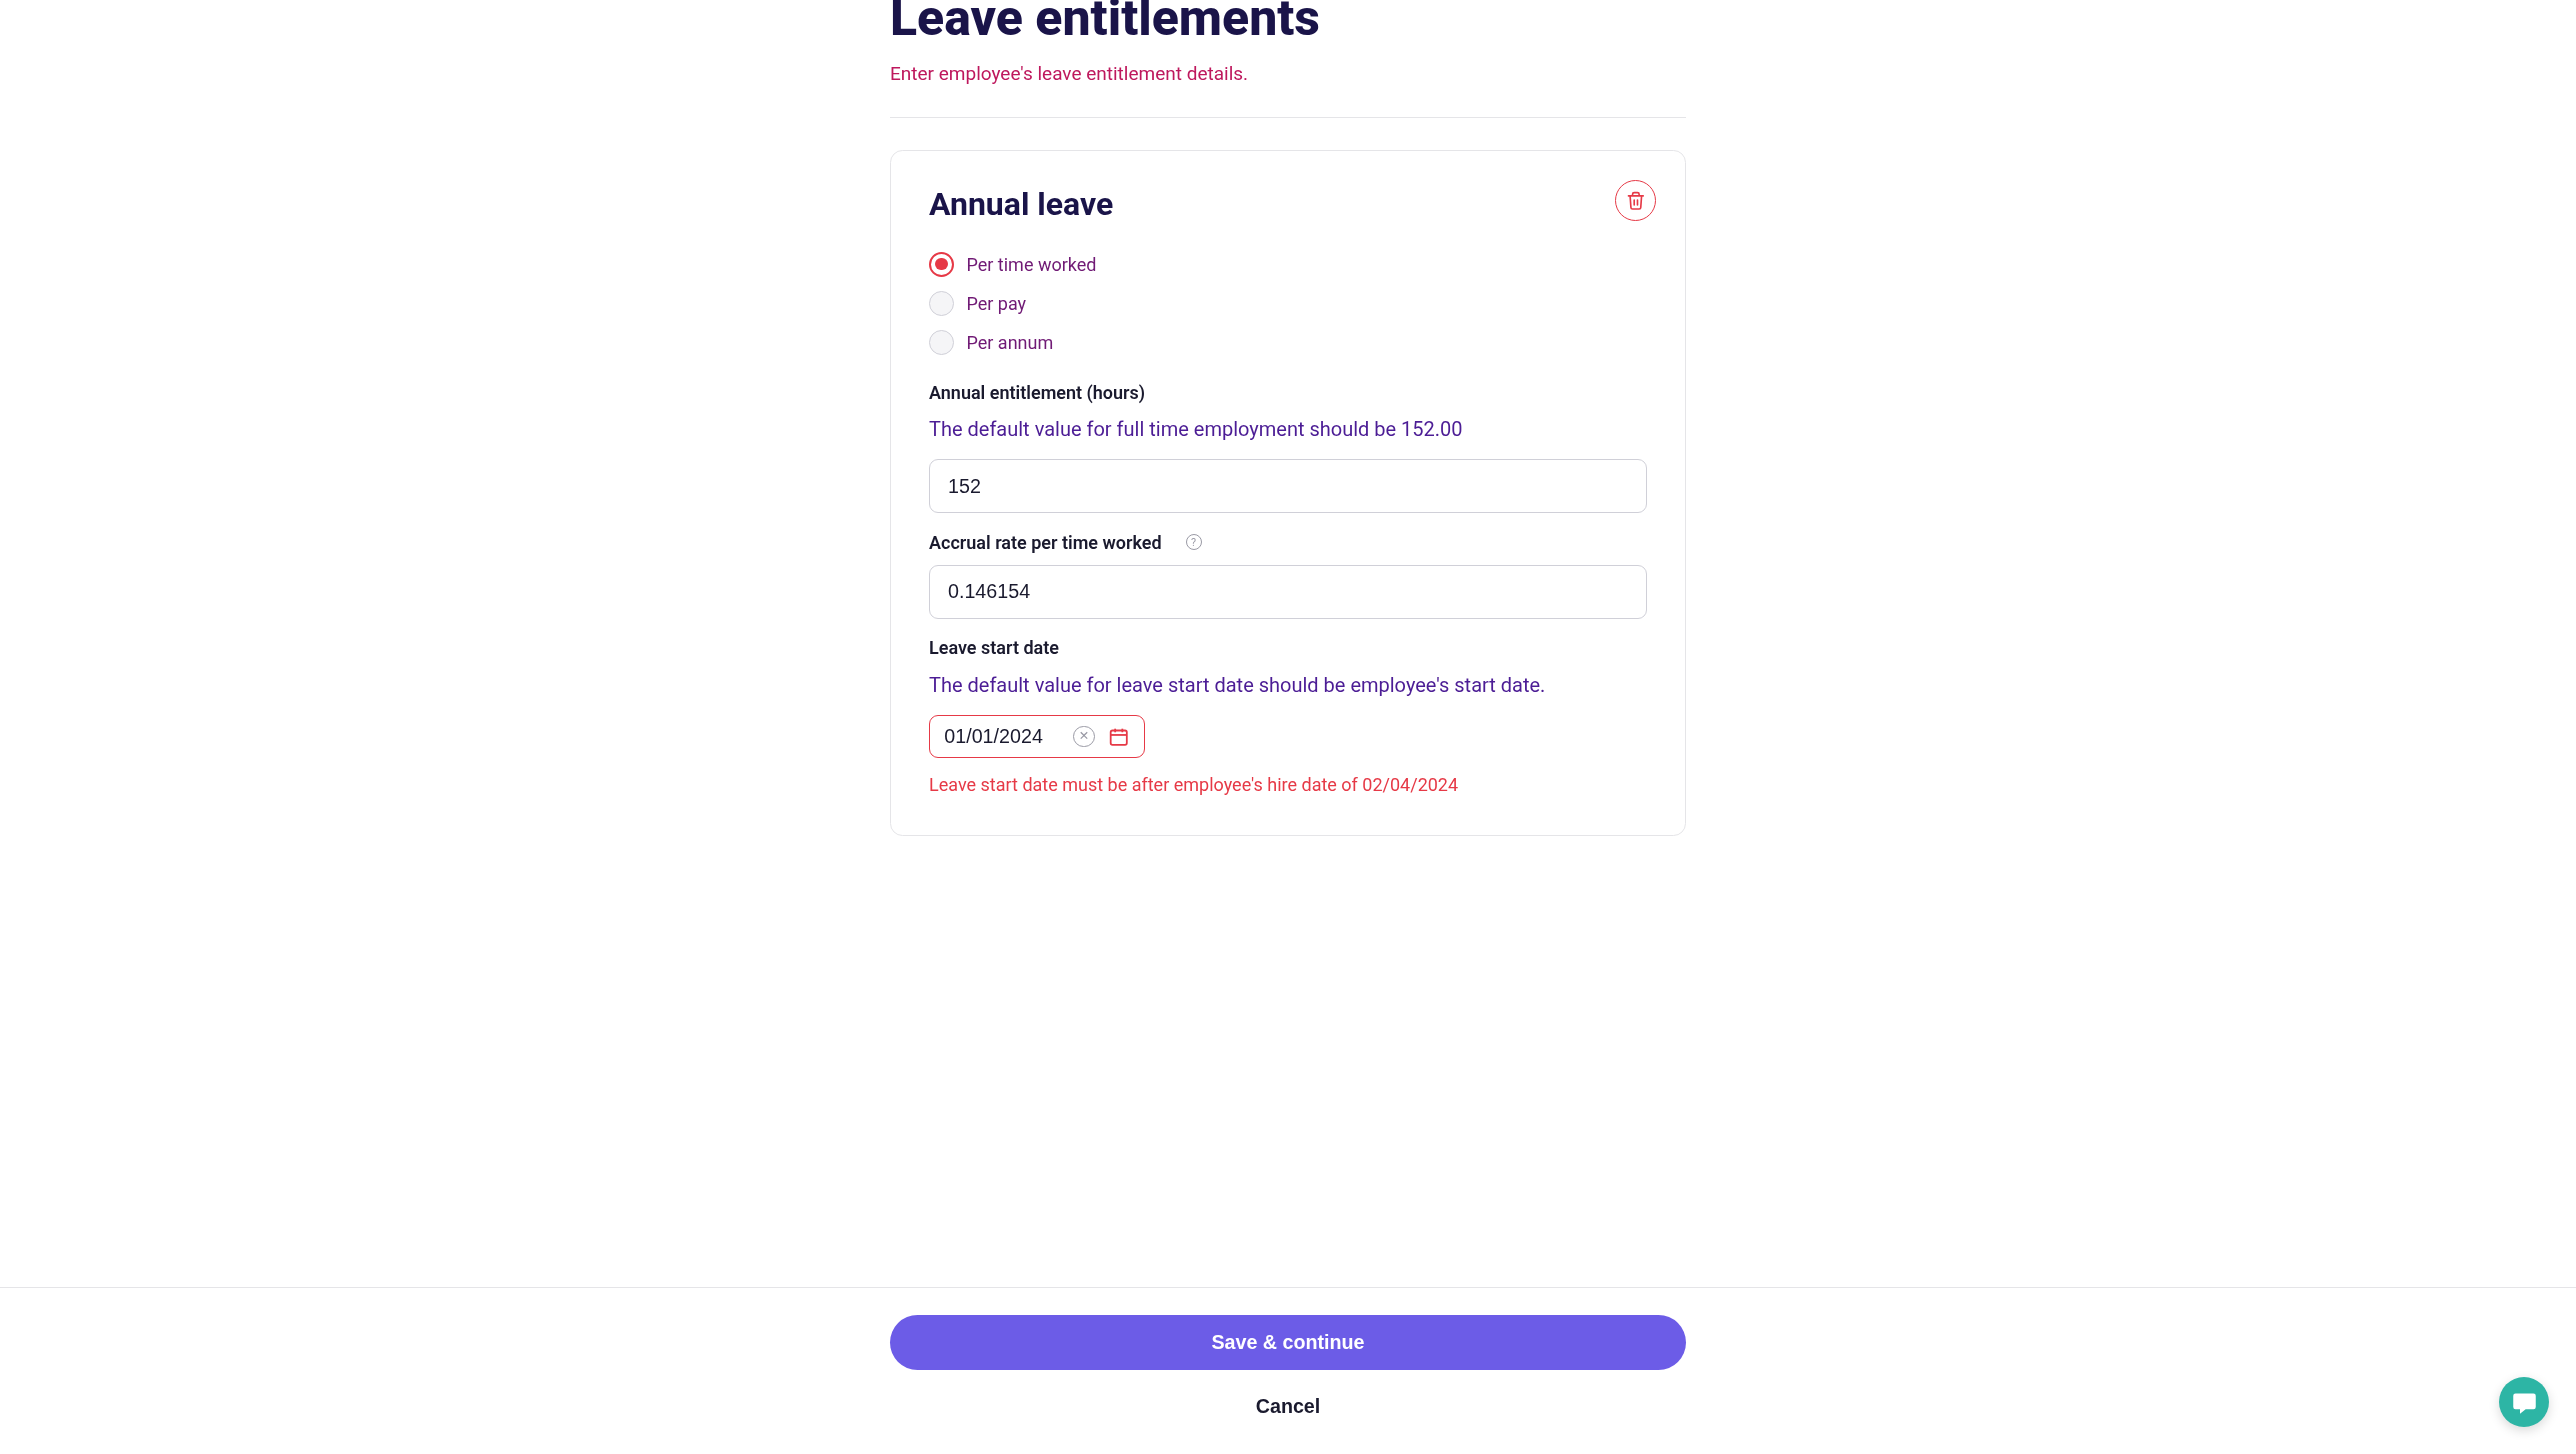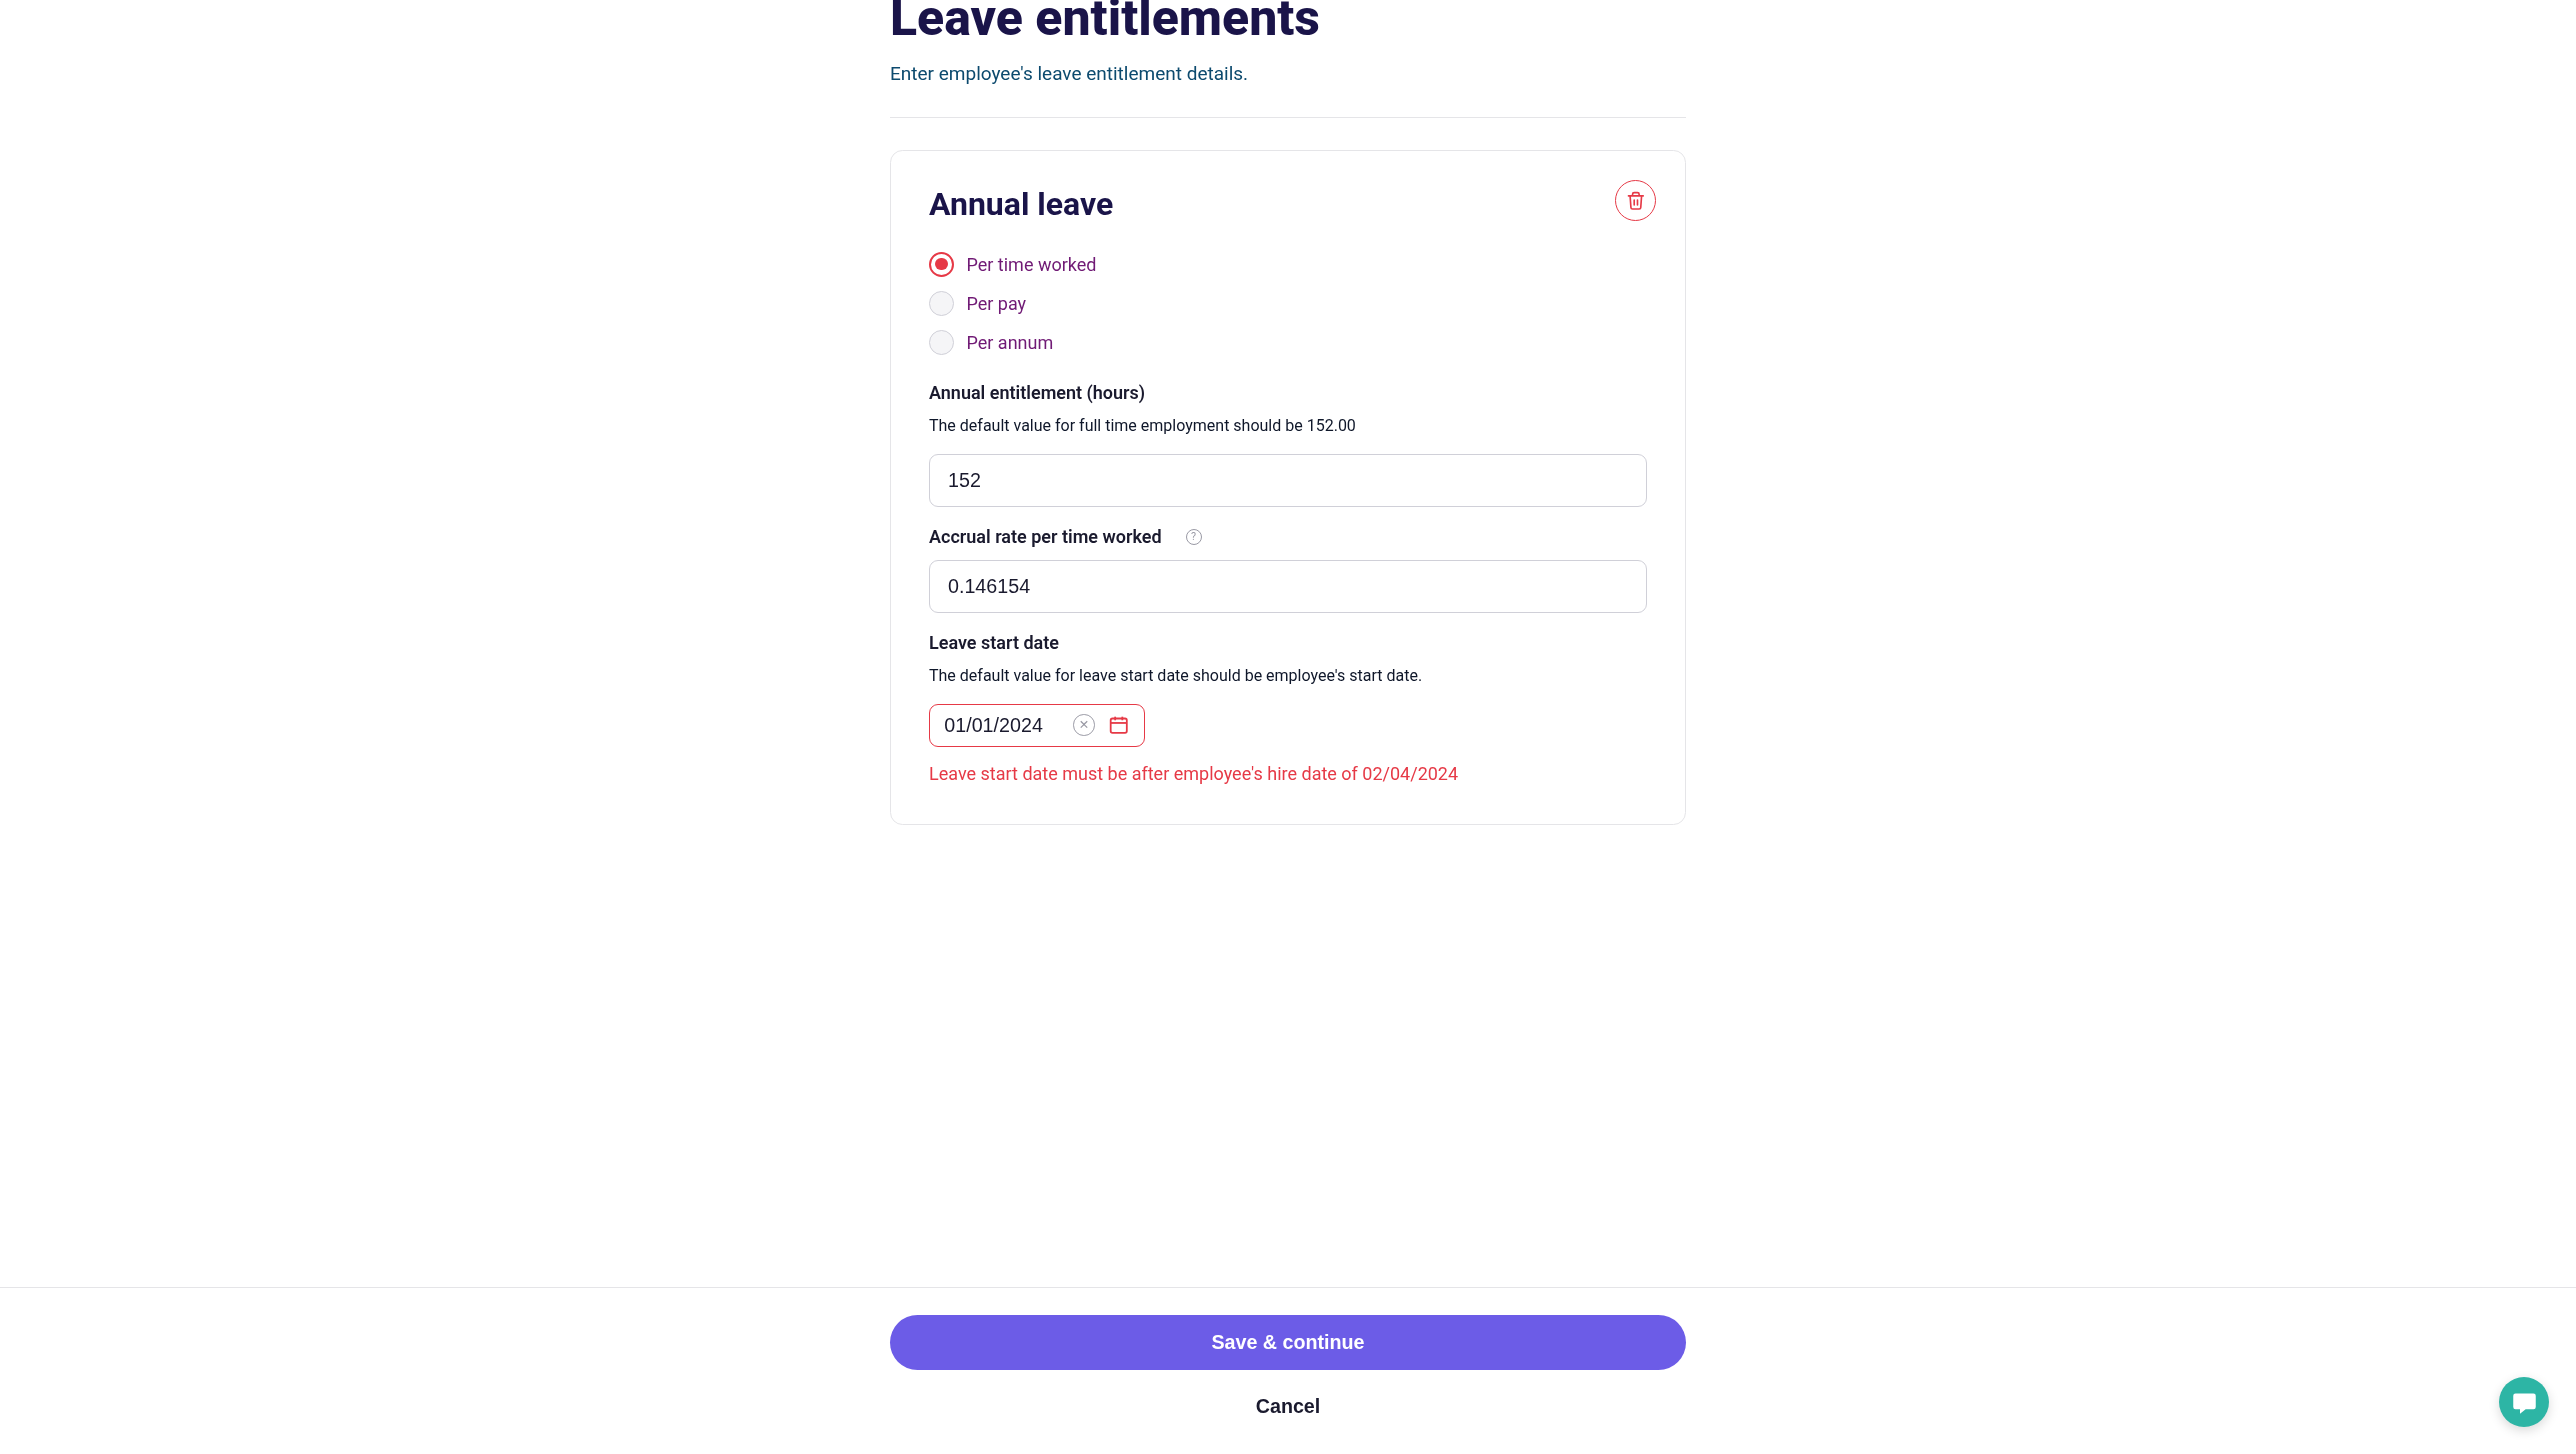--- a/index.html
+++ b/index.html
@@ -33,21 +33,21 @@
     .page-title {
       font-size: 50px;
       font-weight: 800;
       color: #1a1449;
       line-height: 1.1;
       margin-top: -9px;
     }
     
     .page-subtitle {
       font-size: 19px;
-      color: #0c4a6e;
+      color: #be185d;
       margin-top: 16px;
     }
     
     .divider {
       border: none;
       border-top: 0.9px solid #e5e5e8;
       margin-top: 32px;
     }
     
     .card {
@@ -109,22 +109,22 @@
       border-radius: 50%;
       display: inline-flex;
       align-items: center;
       justify-content: center;
       font-size: 10.7px;
       color: #9a9aa5;
       font-weight: 400;
     }
     
     .help-text {
-      font-size: 16px;
-      color: #0f172a;
+      font-size: 20px;
+      color: #4c1d95;
       margin-bottom: 16px;
       line-height: 1.4;
     }
     
     .radio-group {
       display: flex;
       flex-direction: column;
       gap: 7.2px;
       margin-bottom: 23px;
     }

